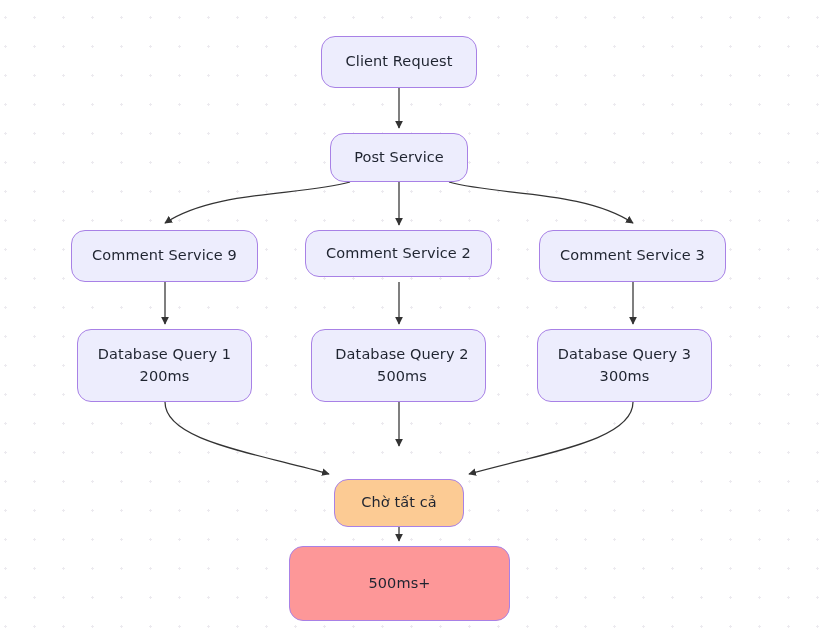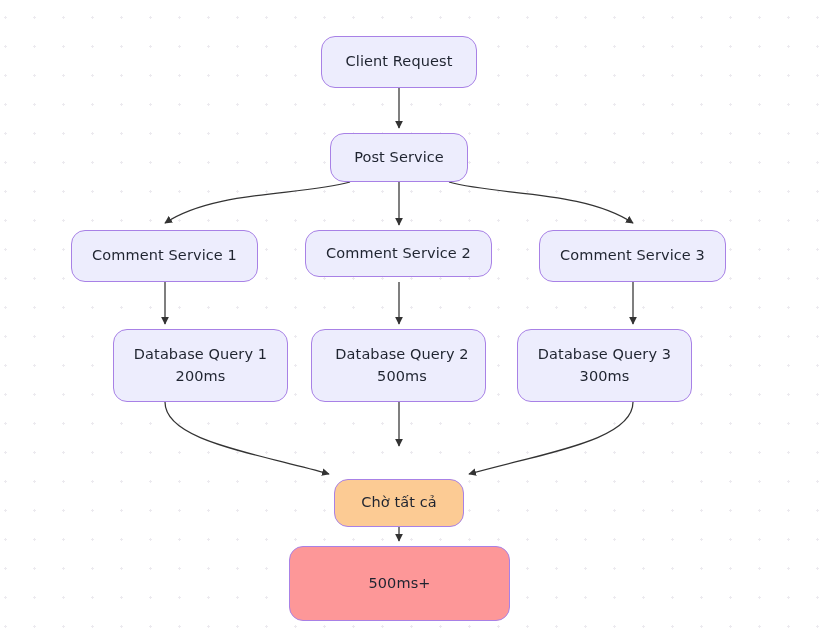--- a/index.html
+++ b/index.html
@@ -75,42 +75,42 @@
 
   <div class="node lav" style="left:321px; top:36px; width:156px; height:52px;">
     <span class="ln">Client Request</span>
   </div>
 
   <div class="node lav" style="left:330px; top:133px; width:138px; height:49px;">
     <span class="ln">Post Service</span>
   </div>
 
   <div class="node lav" style="left:71px; top:230px; width:187px; height:52px;">
-    <span class="ln">Comment Service 1</span>
+    <span class="ln">Comment Service 9</span>
   </div>
 
   <div class="node lav" style="left:305px; top:230px; width:187px; height:47px;">
     <span class="ln">Comment Service 2</span>
   </div>
 
   <div class="node lav" style="left:539px; top:230px; width:187px; height:52px;">
     <span class="ln">Comment Service 3</span>
   </div>
 
-  <div class="node lav" style="left:77px; top:329px; width:175px; height:73px;margin-left:36px;">
+  <div class="node lav" style="left:77px; top:329px; width:175px; height:73px;">
     <span class="ln">Database Query 1</span>
     <span class="ln">200ms</span>
   </div>
 
   <div class="node lav" style="left:311px; top:329px; width:175px; height:73px;padding-left:7px;">
     <span class="ln">Database Query 2</span>
     <span class="ln">500ms</span>
   </div>
 
-  <div class="node lav" style="left:517px; top:329px; width:175px; height:73px;">
+  <div class="node lav" style="left:537px; top:329px; width:175px; height:73px;">
     <span class="ln">Database Query 3</span>
     <span class="ln">300ms</span>
   </div>
 
   <div class="node amber" style="left:334px; top:451px; width:130px; height:48px;">
     <span class="ln">Chờ tất cả</span>
   </div>
 
   <div class="node salmon" style="left:289px; top:546px; width:221px; height:75px;">
     <span class="ln">500ms+</span>

